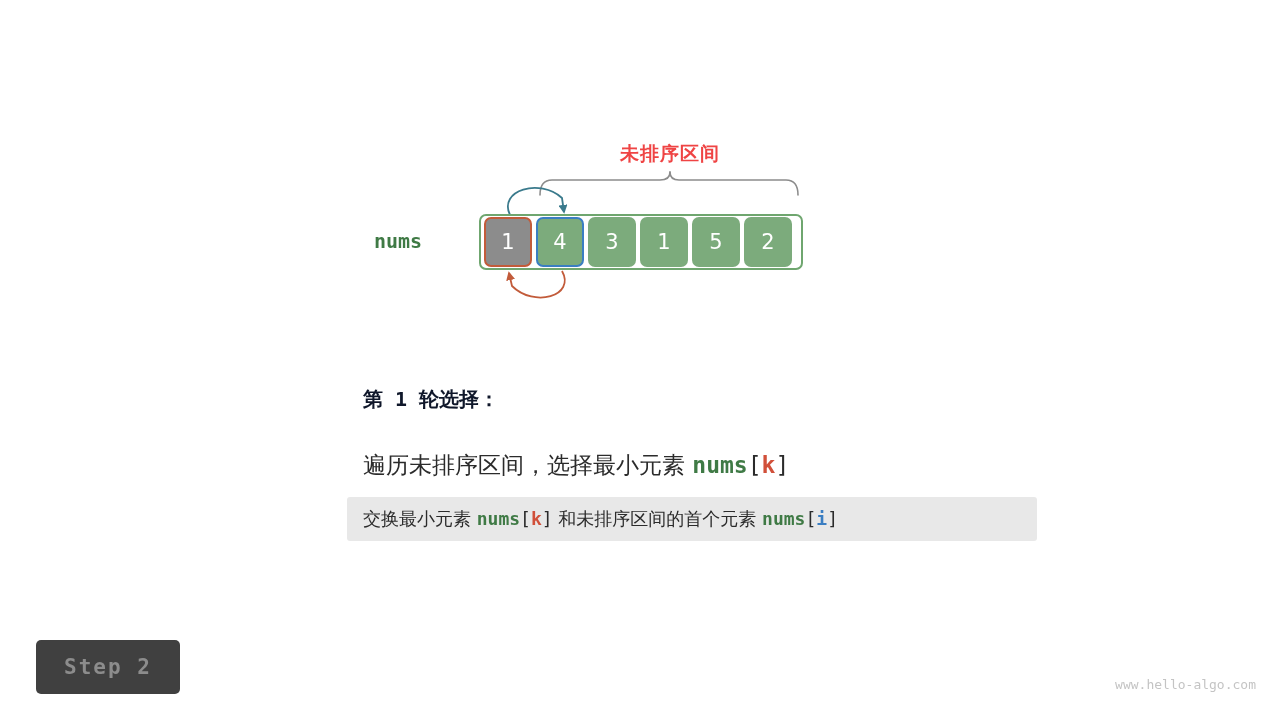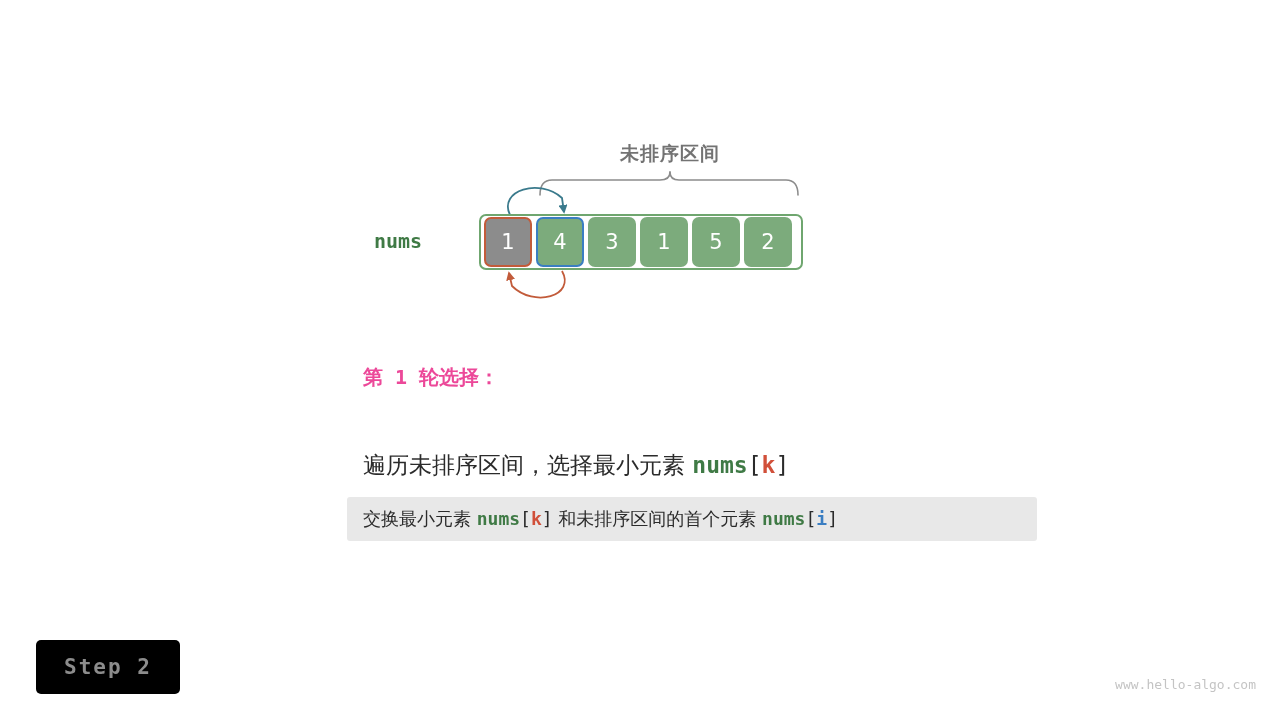--- a/index.html
+++ b/index.html
@@ -17,21 +17,21 @@
 
   
   #range-label {
     position: absolute;
     left: 530px;
     top: 141px;
     width: 280px;
     text-align: center;
     font-size: 19px;
     font-weight: bold;
-    color: #737373;
+    color: #ef4444;
     font-family: "Liberation Sans", "DejaVu Sans", sans-serif;
     letter-spacing: 1px;
   }
 
   
   #overlay {
     position: absolute;
     left: 0;
     top: 0;
     width: 1280px;
@@ -87,24 +87,24 @@
   }
   .cell.blue {
     background: #7cab7c;
     border: 2px solid #3a7ec2;
   }
 
   
   #round-title {
     position: absolute;
     left: 363px;
-    top: 364px;
+    top: 386px;
     font-size: 20px;
     font-weight: bold;
-    color: #ec4899;
+    color: #0f172a;
     font-family: "DejaVu Sans Mono", monospace;
   }
   #line-1 {
     position: absolute;
     left: 363px;
     top: 450px;
     font-size: 23px;
     color: #2b2b2b;
   }
   #line-2-box {
@@ -144,21 +144,21 @@
     font-weight: bold;
   }
 
   
   #step-badge {
     position: absolute;
     left: 36px;
     top: 640px;
     width: 144px;
     height: 54px;
-    background: #000000;
+    background: #404040;
     border-radius: 5px;
     display: flex;
     align-items: center;
     justify-content: center;
     font-family: "DejaVu Sans Mono", monospace;
     font-size: 21px;
     font-weight: bold;
     color: #8c8c8c;
     letter-spacing: 2px;
     box-sizing: border-box;

